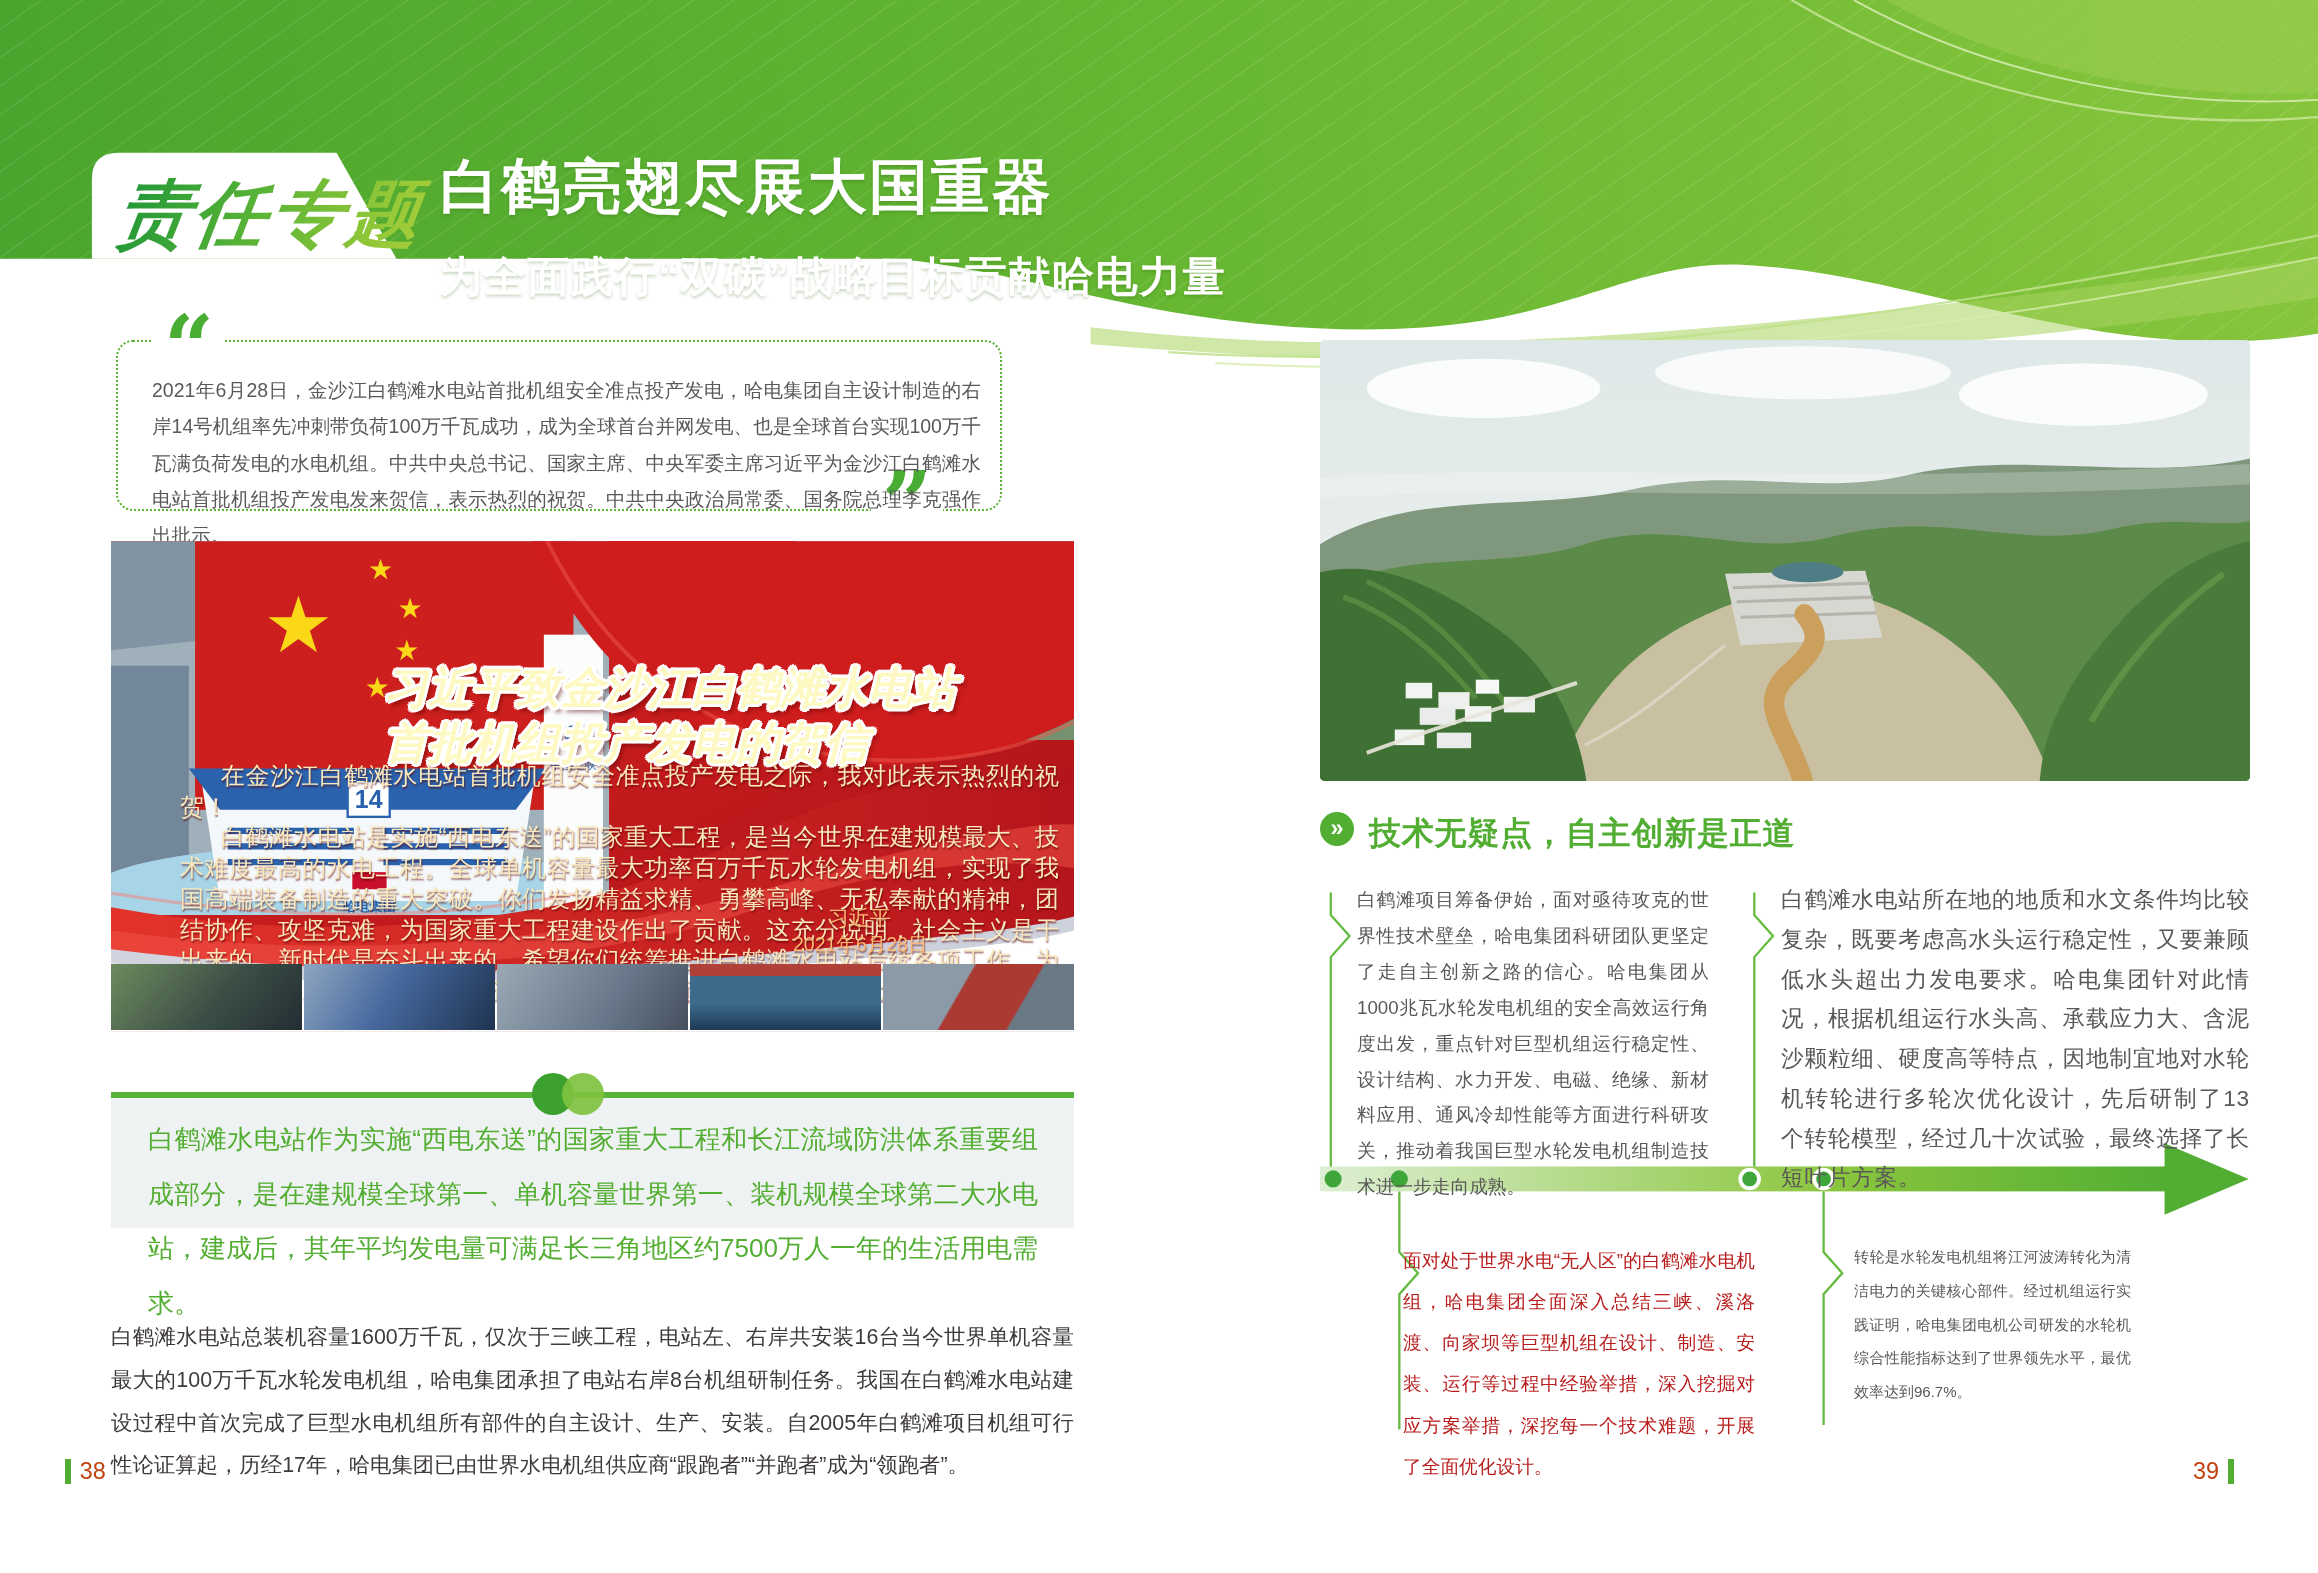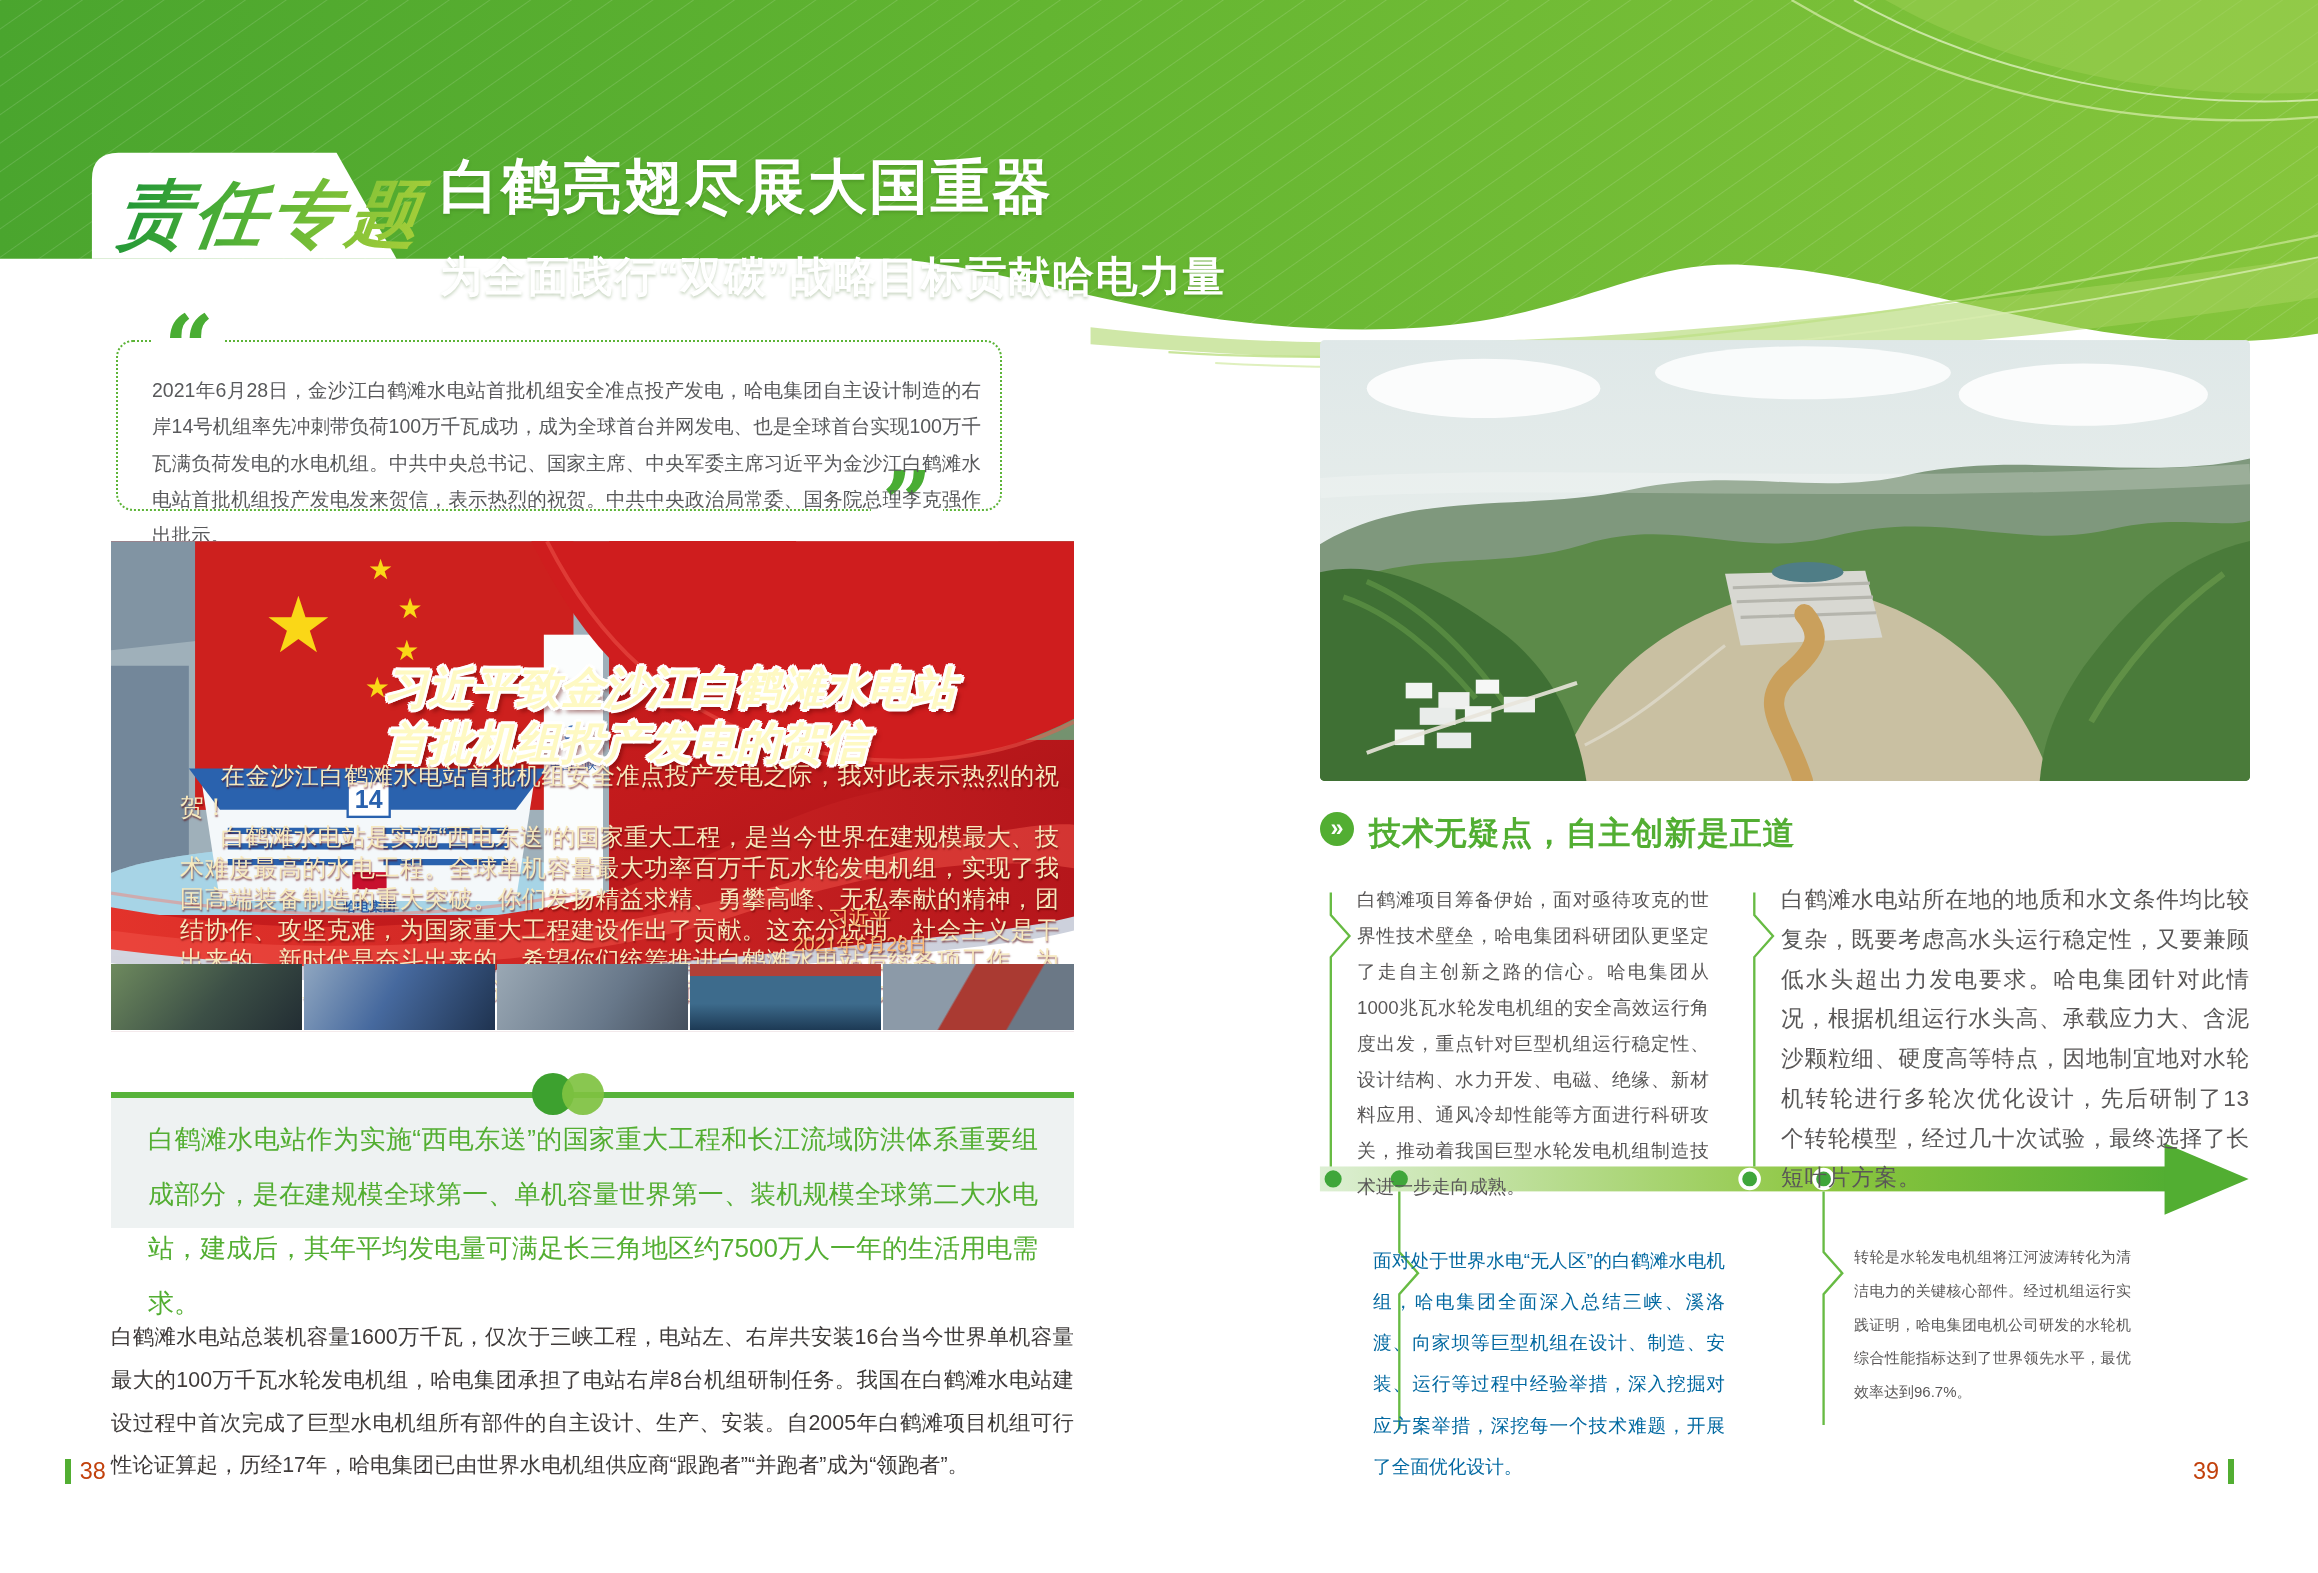--- a/index.html
+++ b/index.html
@@ -105,22 +105,22 @@
     text-align:center;line-height:33px;
   }
   .section-title{
     left:1369px;top:812px;color:#52ae32;font-size:32px;font-weight:bold;
     letter-spacing:0.8px;white-space:nowrap;
   }
   .colA{left:1357px;top:882px;width:352px;font-size:18.7px;line-height:1.92;
         color:#595757;text-align:justify;}
   .colB{left:1781px;top:880px;width:469px;font-size:22.6px;line-height:1.76;
         color:#595757;text-align:justify;letter-spacing:0.8px;}
-  .colC{left:1373px;top:1240px;width:352px;font-size:18.7px;line-height:2.2;
-        color:#0369a1;text-align:justify;}
+  .colC{left:1403px;top:1240px;width:352px;font-size:18.7px;line-height:2.2;
+        color:#b91c1c;text-align:justify;}
   .colD{left:1854px;top:1240px;width:277px;font-size:15px;line-height:2.25;
         color:#595757;text-align:justify;}
 </style>
 </head>
 <body>
 
 <svg id="banner-svg" class="abs" width="2319" height="374" viewBox="0 0 2977 480">
   <defs>
     <linearGradient id="bg" x1="0" y1="0" x2="1" y2="0">
       <stop offset="0" stop-color="#4aa52e"></stop>

